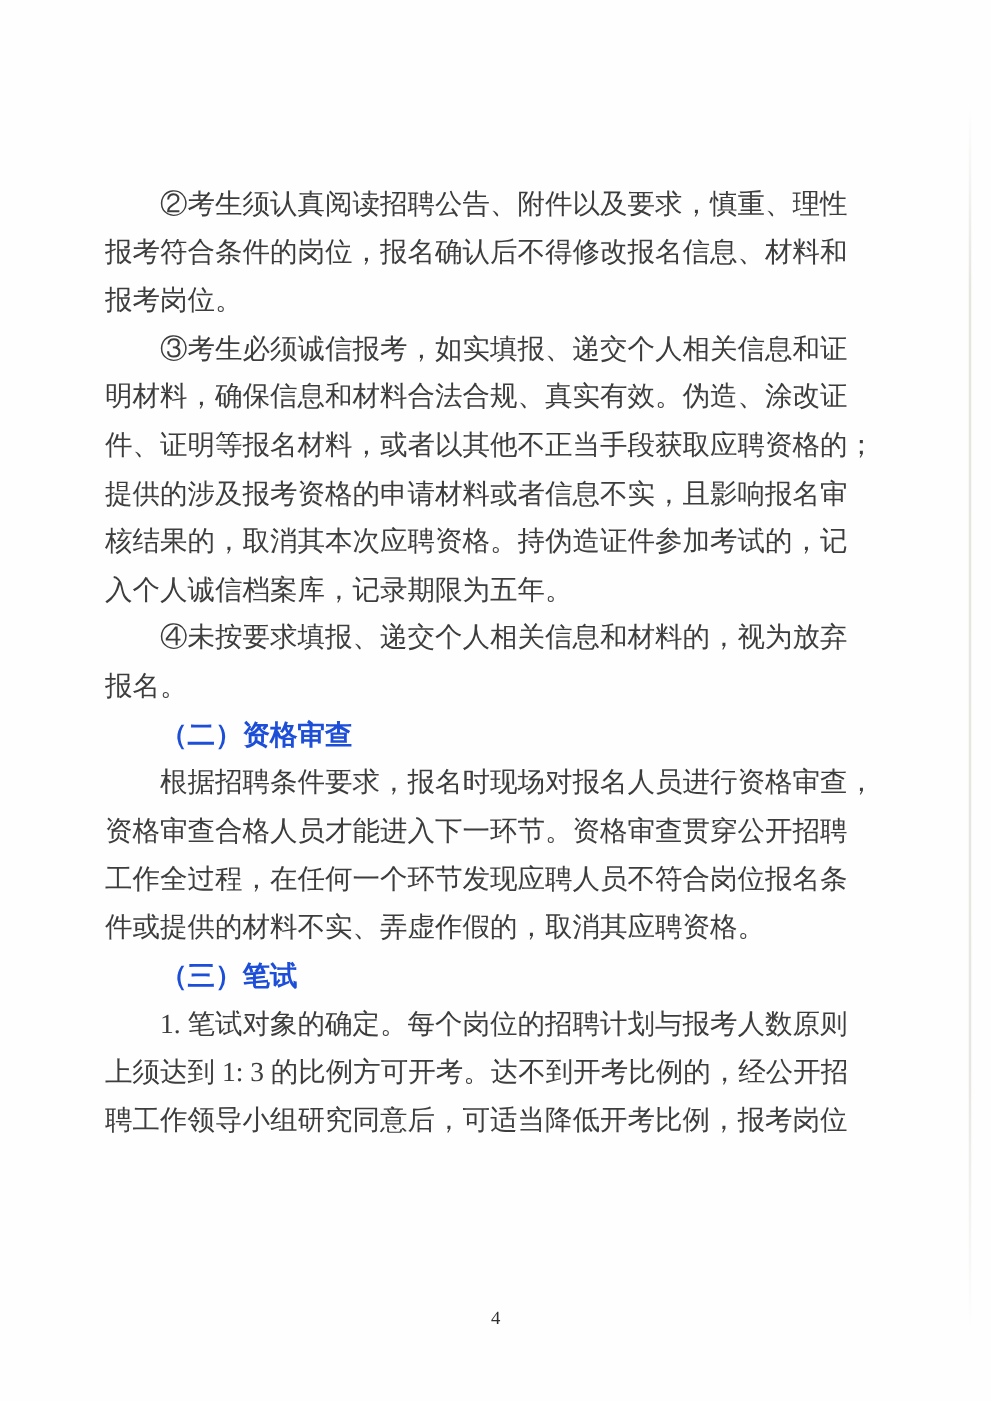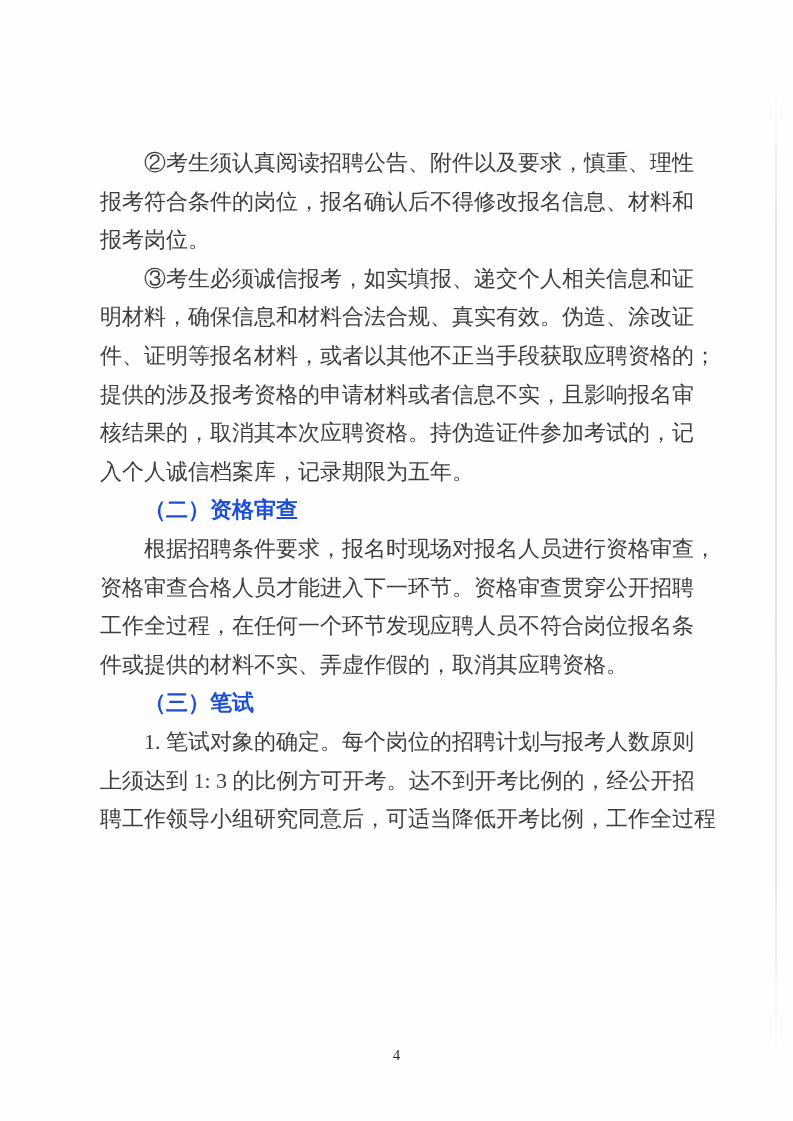--- a/index.html
+++ b/index.html
@@ -19,21 +19,21 @@
   .scan-line {
     position: absolute;
     left: 775px;
     top: 85px;
     width: 2px;
     height: 980px;
     background: linear-gradient(to bottom, rgba(210,208,200,0), rgba(210,208,200,0.55) 15%, rgba(210,208,200,0.5) 80%, rgba(210,208,200,0));
   }
   .text-block {
     position: absolute;
-    left: 100px;
+    left: 84px;
     top: 144px;
     width: 596px;
   }
   .para { margin: 0; padding: 0; }
   .line {
     display: block;
     height: 38.6px;
     line-height: 38.6px;
     font-size: 22px;
     color: #3d3d3d;
@@ -76,39 +76,43 @@
 
     <div class="para">
       <span class="line indent">③考生必须诚信报考，如实填报、递交个人相关信息和证</span>
       <span class="line">明材料，确保信息和材料合法合规、真实有效。伪造、涂改证</span>
       <span class="line">件、证明等报名材料，或者以其他不正当手段获取应聘资格的；</span>
       <span class="line">提供的涉及报考资格的申请材料或者信息不实，且影响报名审</span>
       <span class="line">核结果的，取消其本次应聘资格。持伪造证件参加考试的，记</span>
       <span class="line">入个人诚信档案库，记录期限为五年。</span>
     </div>
 
+    <div class="para">
+      <span class="line indent">④未按要求填报、递交个人相关信息和材料的，视为放弃</span>
+      <span class="line">报名。</span>
+    </div>
 
     <div class="para">
       <span class="line indent heading">（二）资格审查</span>
     </div>
 
     <div class="para">
       <span class="line indent">根据招聘条件要求，报名时现场对报名人员进行资格审查，</span>
       <span class="line">资格审查合格人员才能进入下一环节。资格审查贯穿公开招聘</span>
       <span class="line">工作全过程，在任何一个环节发现应聘人员不符合岗位报名条</span>
       <span class="line">件或提供的材料不实、弄虚作假的，取消其应聘资格。</span>
     </div>
 
     <div class="para">
       <span class="line indent heading">（三）笔试</span>
     </div>
 
     <div class="para">
       <span class="line indent">1. 笔试对象的确定。每个岗位的招聘计划与报考人数原则</span>
       <span class="line">上须达到 1: 3 的比例方可开考。达不到开考比例的，经公开招</span>
-      <span class="line">聘工作领导小组研究同意后，可适当降低开考比例，工作全过程</span>
+      <span class="line">聘工作领导小组研究同意后，可适当降低开考比例，报考岗位</span>
     </div>
 
   </div>
 
   <div class="page-number">4</div>
 
 </div>
 
 </body></html>

